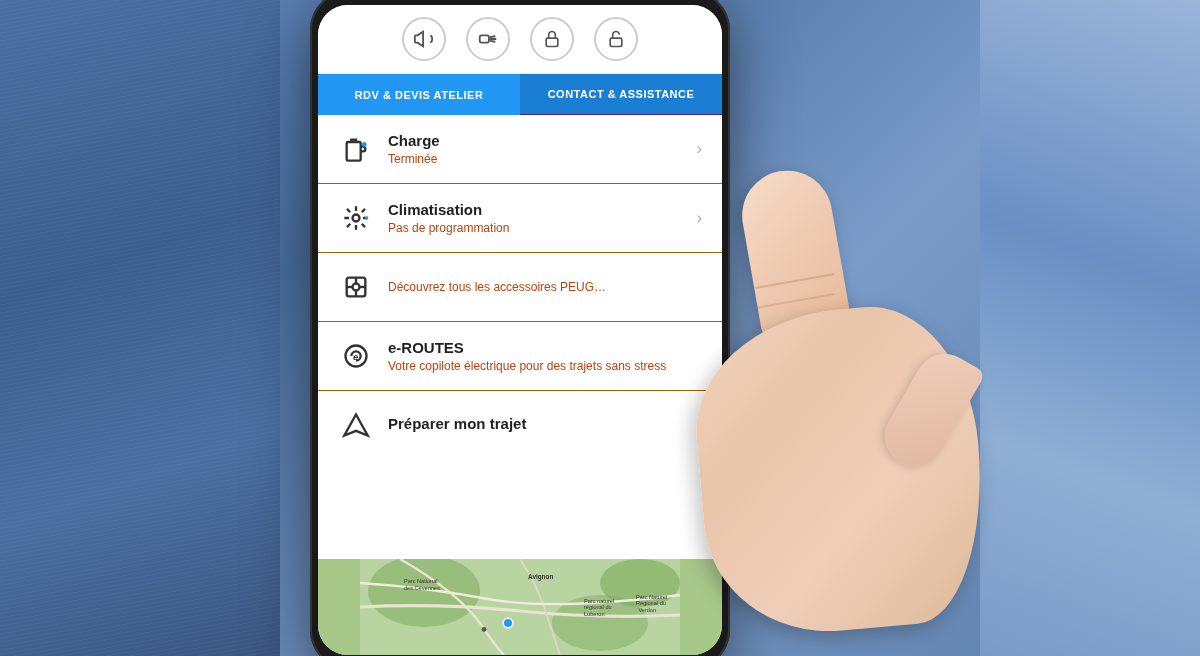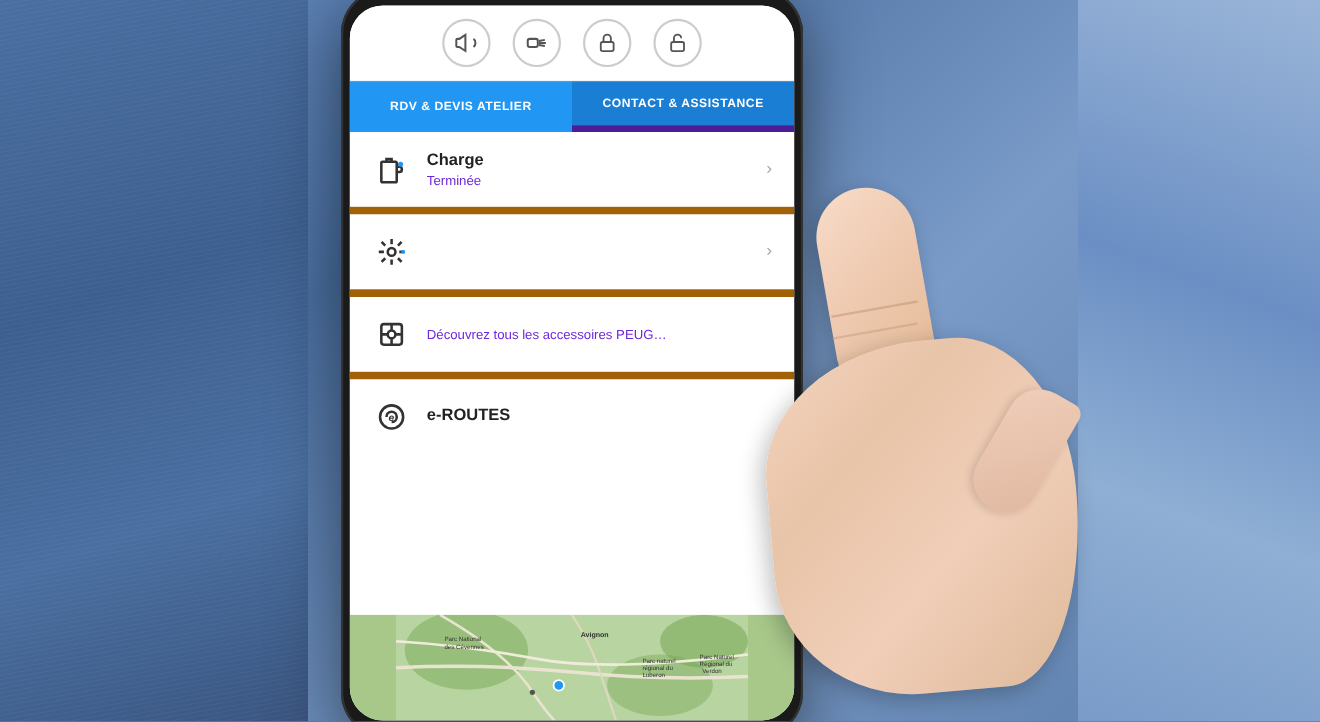--- a/index.html
+++ b/index.html
@@ -122,38 +122,38 @@
       font-weight: 700;
       letter-spacing: 0.5px;
       color: white;
       cursor: pointer;
       border: none;
       background: transparent;
     }
 
     .tab-btn.active {
       background: #1a7fd4;
-      border-bottom: 6px solid #4c1d95;
+      border-bottom: 1px solid #4c1d95;
     }
 
     .tab-btn.inactive {
       background: #2196f3;
     }
 
     
     .menu-list {
       background: white;
       flex: 1;
     }
 
     .menu-item {
       display: flex;
       align-items: center;
       padding: 16px 20px;
-      border-bottom: 7px solid #a16207;
+      border-bottom: 1px solid #a16207;
       background: white;
       cursor: pointer;
     }
 
     .menu-item:last-child {
       border-bottom: none;
     }
 
     .menu-icon {
       width: 36px;
@@ -173,21 +173,21 @@
 
     .menu-title {
       font-size: 15px;
       font-weight: 600;
       color: #222;
       margin-bottom: 3px;
     }
 
     .menu-subtitle {
       font-size: 12px;
-      color: #6d28d9;
+      color: #c2410c;
     }
 
     .menu-chevron {
       color: #aaa;
       font-size: 16px;
     }
 
     
     .map-section {
       position: relative;
@@ -275,20 +275,22 @@
 
           <div class="menu-item">
             <div class="menu-icon">
               <svg width="28" height="28" viewBox="0 0 24 24" fill="none" stroke="#333" stroke-width="2">
                 <circle cx="12" cy="12" r="3"></circle>
                 <path d="M12 2v4M12 18v4M4.22 4.22l2.83 2.83M16.95 16.95l2.83 2.83M2 12h4M18 12h4M4.22 19.78l2.83-2.83M16.95 7.05l2.83-2.83"></path>
                 <circle cx="21" cy="12" r="1.5" fill="#2196f3" stroke="none"></circle>
               </svg>
             </div>
             <div class="menu-text">
+              <div class="menu-title">Climatisation</div>
+              <div class="menu-subtitle">Pas de programmation</div>
             </div>
             <div class="menu-chevron">›</div>
           </div>
 
           <div class="menu-item">
             <div class="menu-icon">
               <svg width="28" height="28" viewBox="0 0 24 24" fill="none" stroke="#333" stroke-width="2">
                 <rect x="4" y="4" width="16" height="16" rx="2"></rect>
                 <circle cx="12" cy="12" r="3"></circle>
                 <line x1="12" y1="4" x2="12" y2="9"></line>
@@ -305,23 +307,35 @@
           <div class="menu-item">
             <div class="menu-icon">
               <svg width="28" height="28" viewBox="0 0 24 24" fill="none" stroke="#333" stroke-width="2">
                 <circle cx="12" cy="12" r="9"></circle>
                 <path d="M8 12c0-2.2 1.8-4 4-4s4 1.8 4 4-1.8 4-4 4"></path>
                 <text x="9.5" y="15" font-size="8" fill="#333" stroke="none" font-style="italic" font-weight="bold">e</text>
               </svg>
             </div>
             <div class="menu-text">
               <div class="menu-title">e-ROUTES</div>
-            </div>
-          </div>
-
+              <div class="menu-subtitle">Votre copilote électrique pour des trajets sans stress</div>
+            </div>
+          </div>
+
+          <div class="menu-item">
+            <div class="menu-icon">
+              <svg width="28" height="28" viewBox="0 0 24 24" fill="none" stroke="#333" stroke-width="2">
+                <polygon points="12,3 22,21 12,17 2,21"></polygon>
+              </svg>
+            </div>
+            <div class="menu-text">
+              <div class="menu-title">Préparer mon trajet</div>
+            </div>
+            <div class="menu-chevron">›</div>
+          </div>
         </div>
 
         <div class="map-section">
           <svg class="map-svg" viewBox="0 0 400 120" xmlns="http://www.w3.org/2000/svg">
 
             <rect width="400" height="120" fill="#b8d4a0"></rect>
 
             <ellipse cx="80" cy="40" rx="70" ry="45" fill="#8fb870" opacity="0.8"></ellipse>
             <ellipse cx="300" cy="80" rx="60" ry="35" fill="#8fb870" opacity="0.7"></ellipse>
             <ellipse cx="350" cy="30" rx="50" ry="30" fill="#7aaa5a" opacity="0.6"></ellipse>

